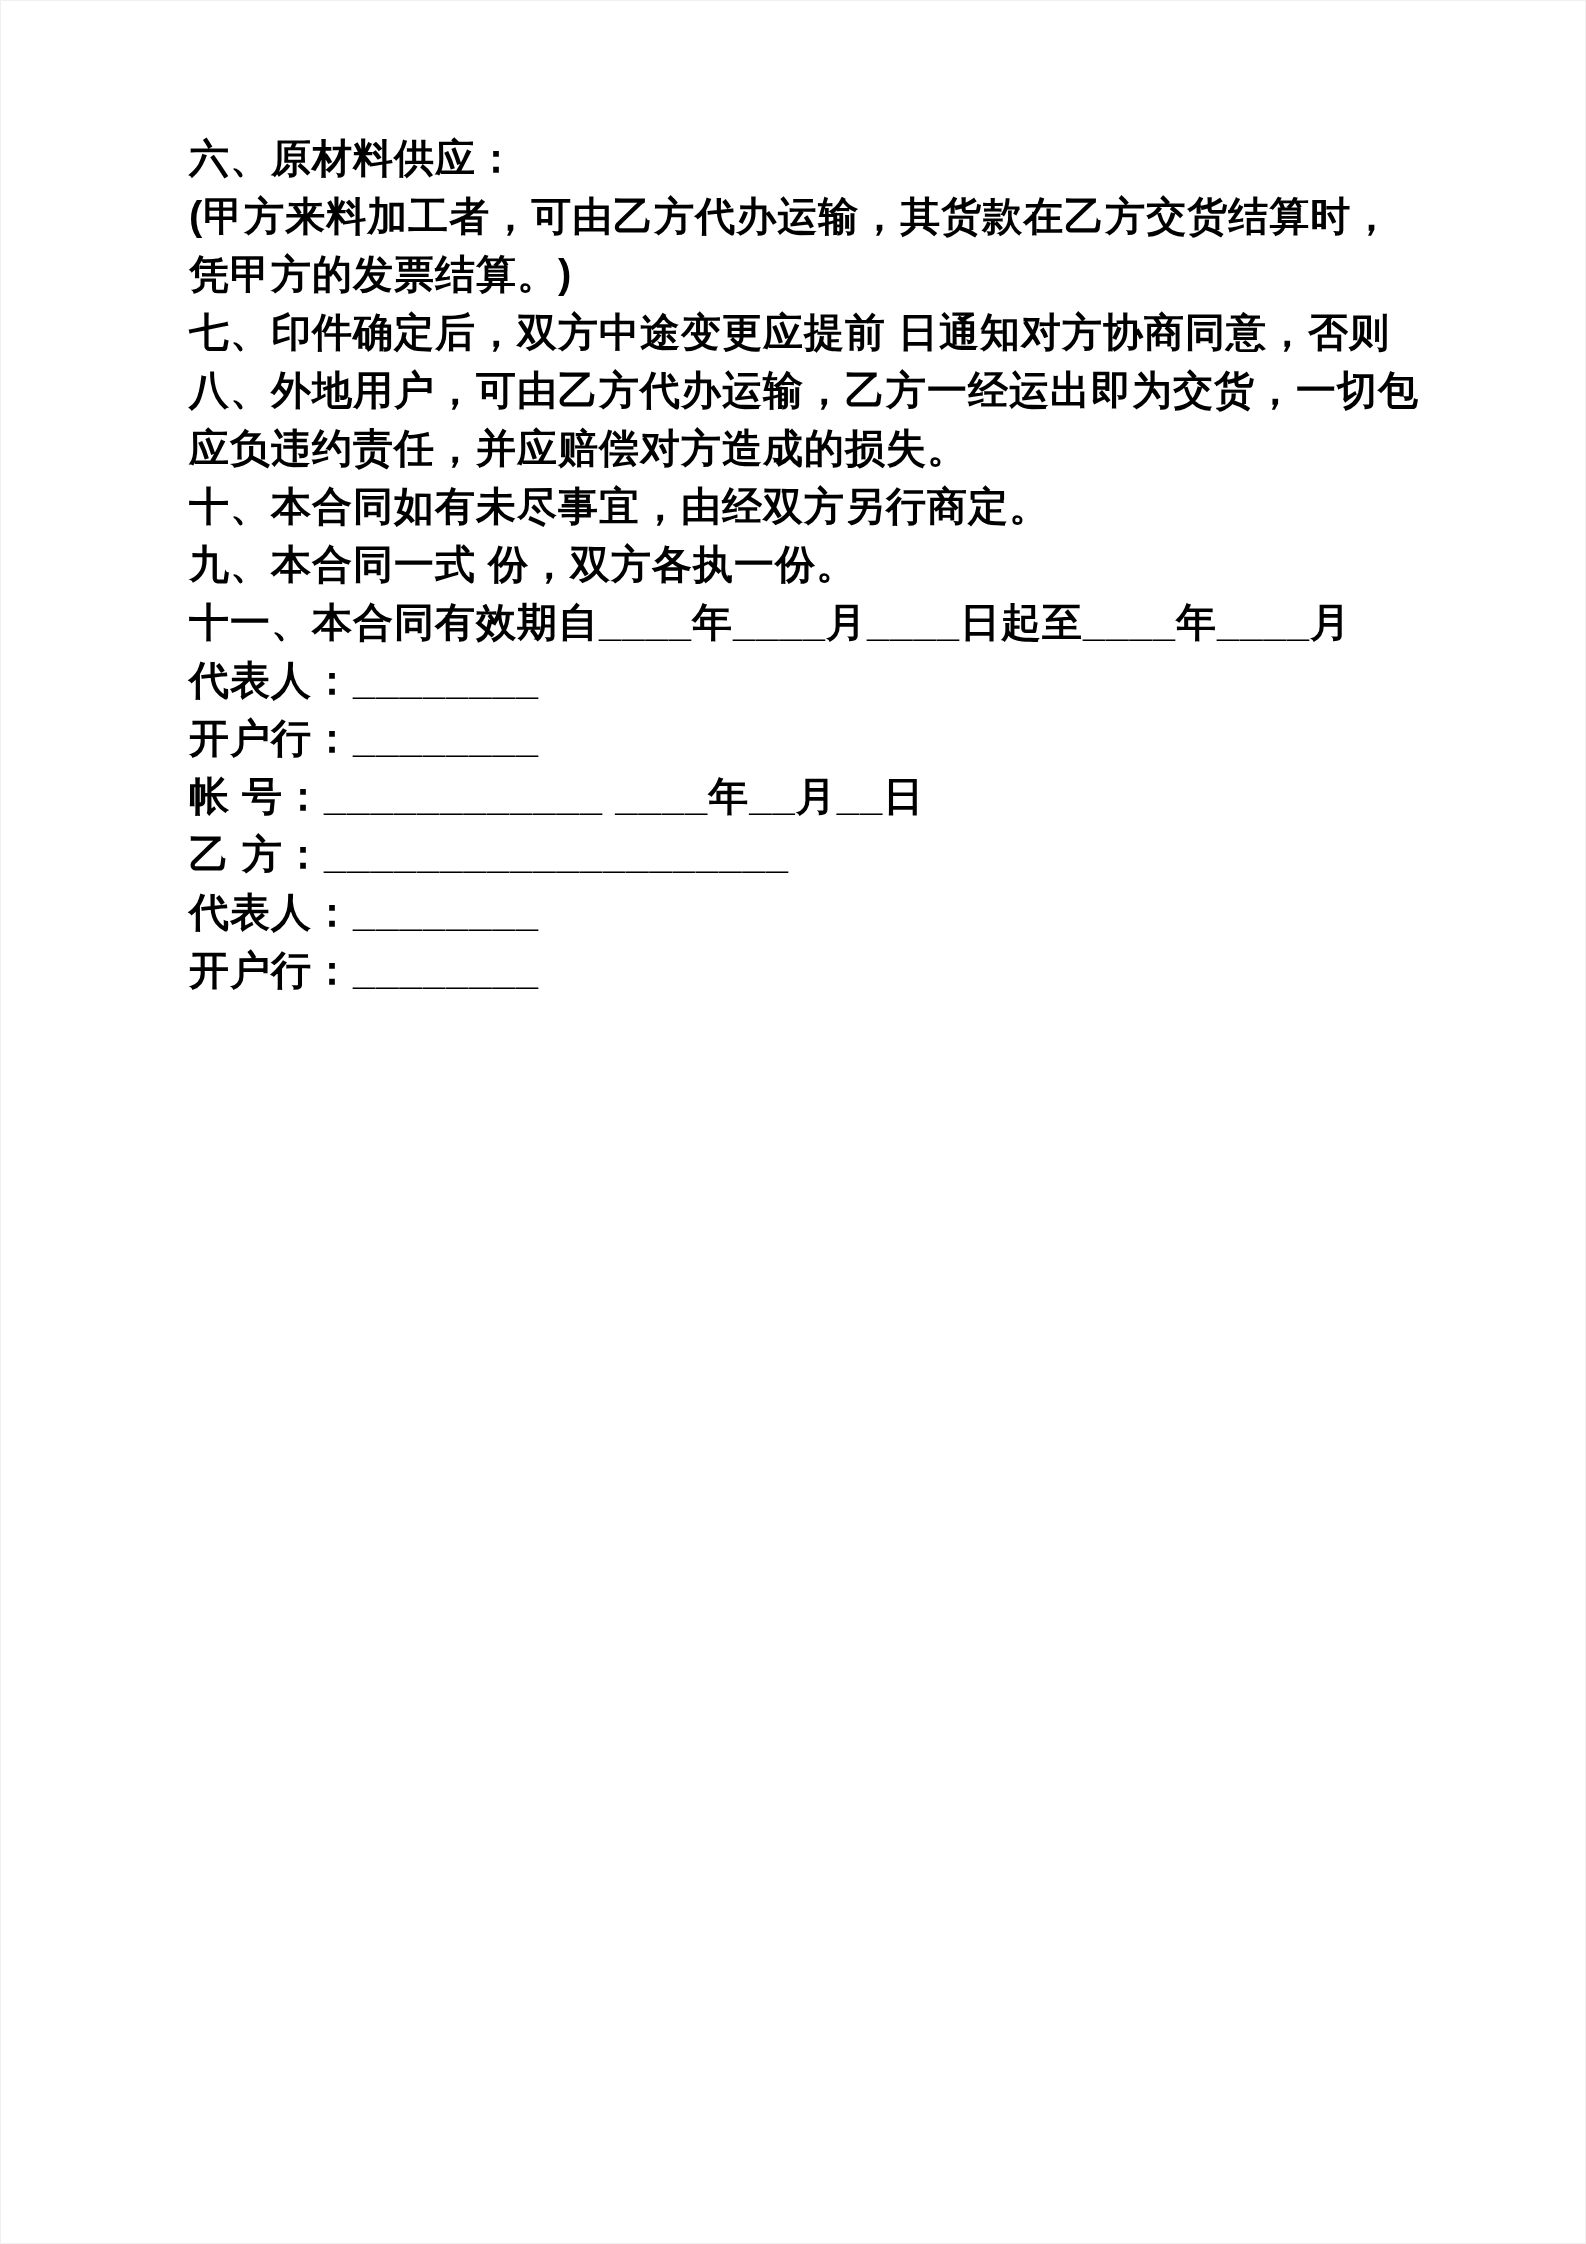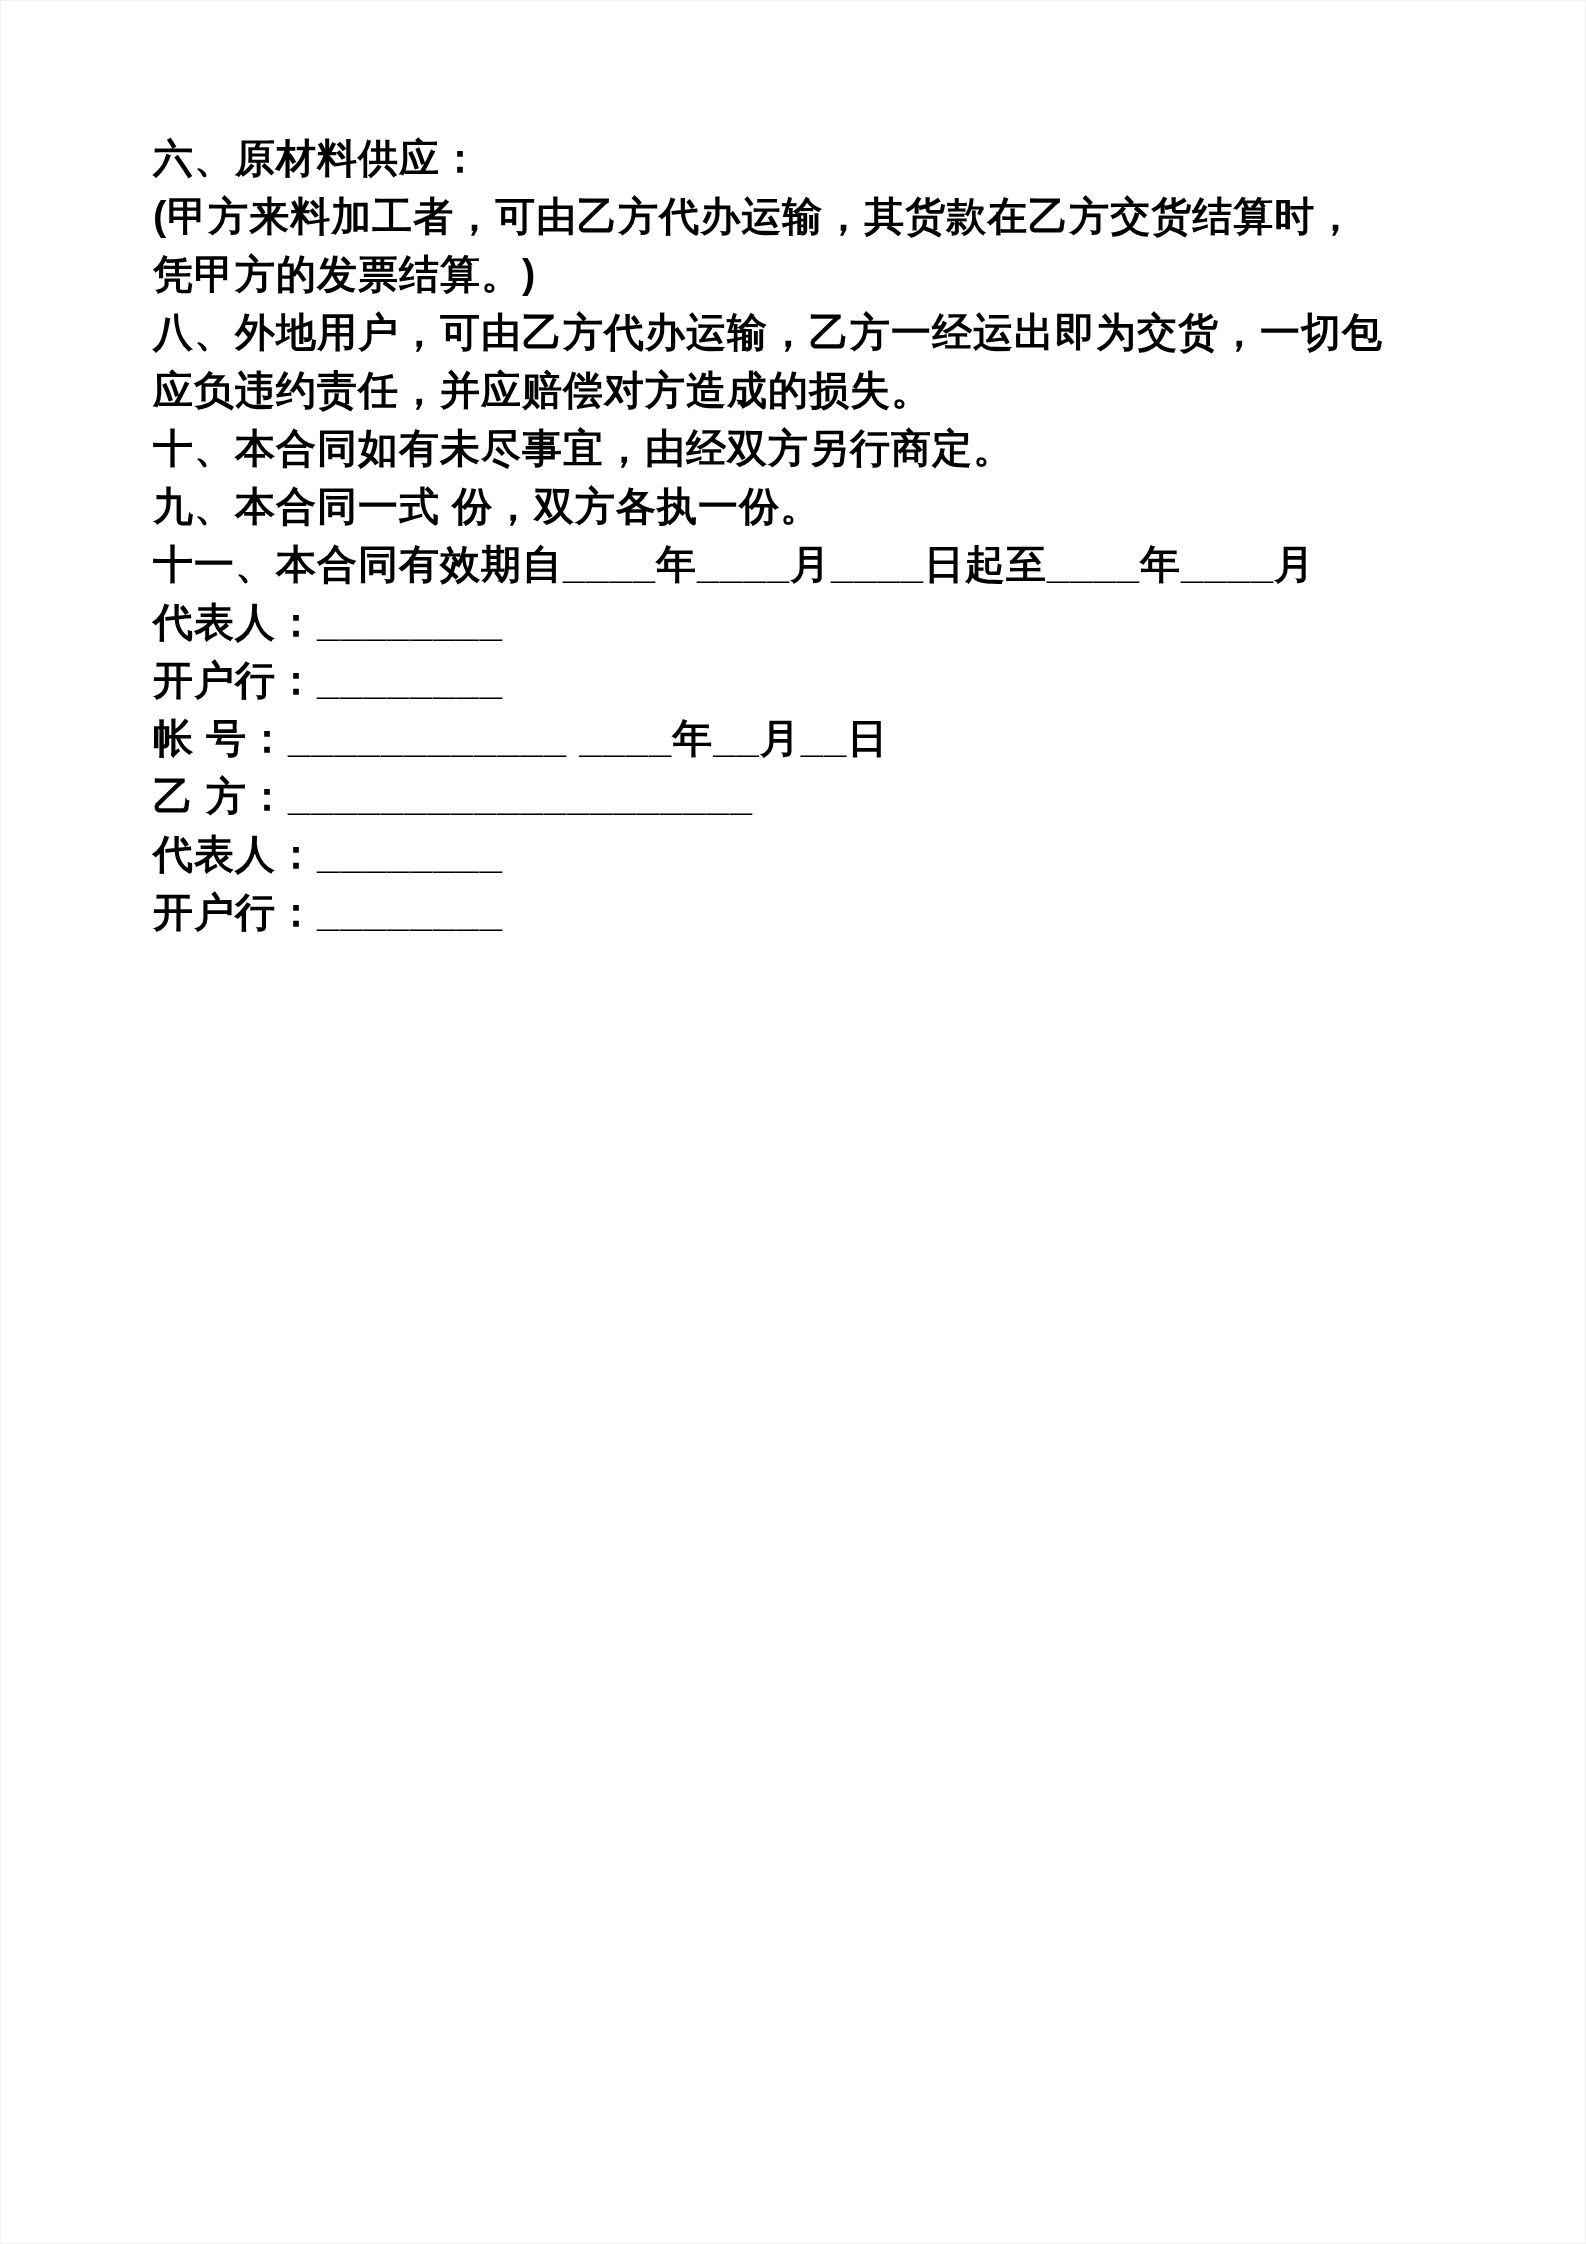--- a/index.html
+++ b/index.html
@@ -12,21 +12,21 @@
     width: 1586px;
     height: 2244px;
     background: #ffffff;
     box-sizing: border-box;
     border: 1px solid #f0f0f0;
     overflow: hidden;
     font-family: "Liberation Sans", "DejaVu Sans", sans-serif;
   }
   .content {
     position: absolute;
-    left: 152px;
+    left: 188px;
     top: 128px;
     width: 1270px;
   }
   .line {
     font-size: 40px;
     font-weight: 700;
     color: #000000;
     line-height: 58px;
     height: 58px;
     letter-spacing: 1px;
@@ -35,20 +35,21 @@
   }
 </style>
 </head>
 <body>
 
 <div class="page">
   <div class="content">
     <div class="line">六、原材料供应：</div>
     <div class="line">(甲方来料加工者，可由乙方代办运输，其货款在乙方交货结算时，</div>
     <div class="line">凭甲方的发票结算。)</div>
+    <div class="line">七、印件确定后，双方中途变更应提前 日通知对方协商同意，否则</div>
     <div class="line">八、外地用户，可由乙方代办运输，乙方一经运出即为交货，一切包</div>
     <div class="line">应负违约责任，并应赔偿对方造成的损失。</div>
     <div class="line">十、本合同如有未尽事宜，由经双方另行商定。</div>
     <div class="line">九、本合同一式 份，双方各执一份。</div>
     <div class="line">十一、本合同有效期自____年____月____日起至____年____月</div>
     <div class="line">代表人：________</div>
     <div class="line">开户行：________</div>
     <div class="line">帐 号：____________ ____年__月__日</div>
     <div class="line">乙 方：____________________</div>
     <div class="line">代表人：________</div>

